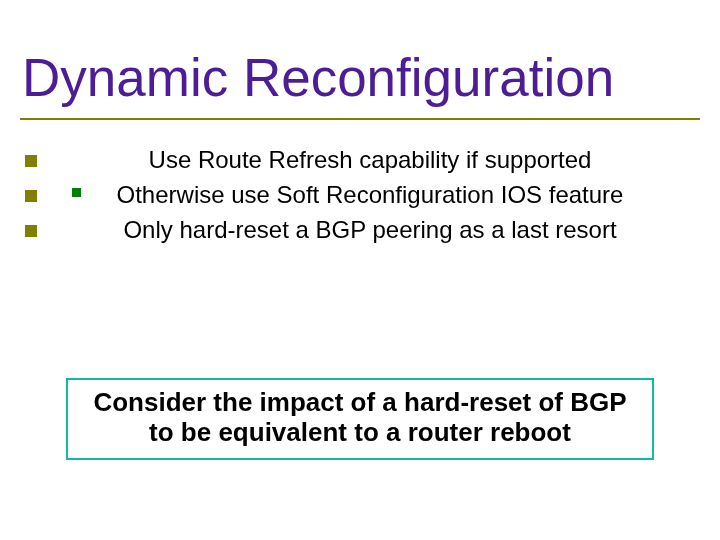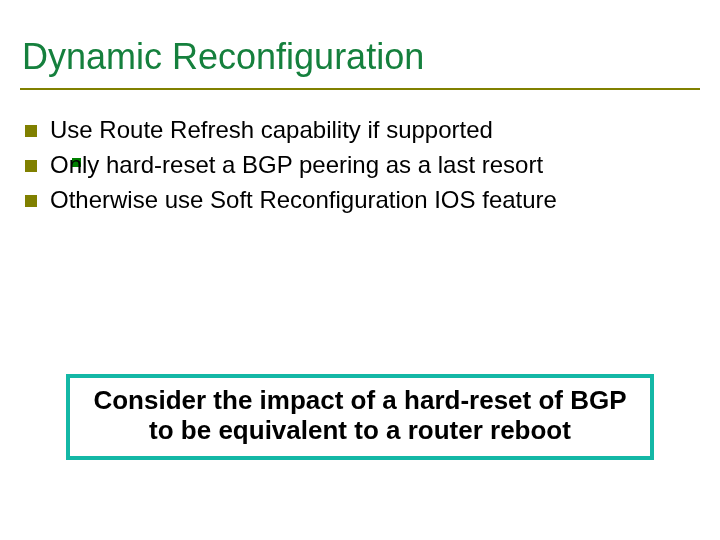--- a/index.html
+++ b/index.html
@@ -14,34 +14,35 @@
   }
   .slide {
     position: relative;
     width: 720px;
     height: 540px;
     box-sizing: border-box;
     padding: 34px 20px 20px 20px;
   }
   .title {
     font-family: Arial, Helvetica, sans-serif;
-    font-size: 36px;
+    font-size: 53px;
     font-weight: 400;
-    margin: 2px 0 10px 0;
+    margin: 13px 0 10px 0;
     padding: 0 0 0 2px;
-    color: #15803d;
+    color: #4c1d95;
   }
   .title-rule {
     border: none;
     border-top: 2px solid #808000;
     margin: 4px 0 26px 0;
   }
   .content {
     padding-left: 4px;
     padding-right: 10px;
+    text-align: center;
   }
   .l1 {
     margin: 6px 0 6px 0;
     position: relative;
     padding-left: 26px;
     font-size: 24px;
     line-height: 1.2;
   }
   .l1 .bullet {
     position: absolute;
@@ -66,21 +67,21 @@
     width: 9px;
     height: 9px;
     background: #008000;
   }
   .callout {
     position: absolute;
     left: 66px;
     bottom: 80px;
     width: 588px;
     box-sizing: border-box;
-    border: 4px solid #14b8a6;
+    border: 2px solid #14b8a6;
     background: #fff;
     padding: 8px 18px 10px 18px;
     text-align: center;
     font-family: Arial, Helvetica, sans-serif;
     font-size: 26px;
     font-weight: bold;
     line-height: 1.15;
   }
 </style>
 </head>
@@ -97,26 +98,26 @@
       <span>Use Route Refresh capability if supported</span>
     </div>
 
     <div class="l2">
       <span class="bullet"></span>
     </div>
 
 
     <div class="l1">
       <span class="bullet"></span>
-      <span>Only hard-reset a BGP peering as a last resort</span>
+      <span>Otherwise use Soft Reconfiguration IOS feature</span>
     </div>
 
     <div class="l1">
       <span class="bullet"></span>
-      <span>Otherwise use Soft Reconfiguration IOS feature</span>
+      <span>Only hard-reset a BGP peering as a last resort</span>
     </div>
 
   </div>
 
   <div class="callout">
     <span>Consider the impact of a hard-reset of BGP to be equivalent to a router reboot</span>
   </div>
 </div>
 
 </body></html>

